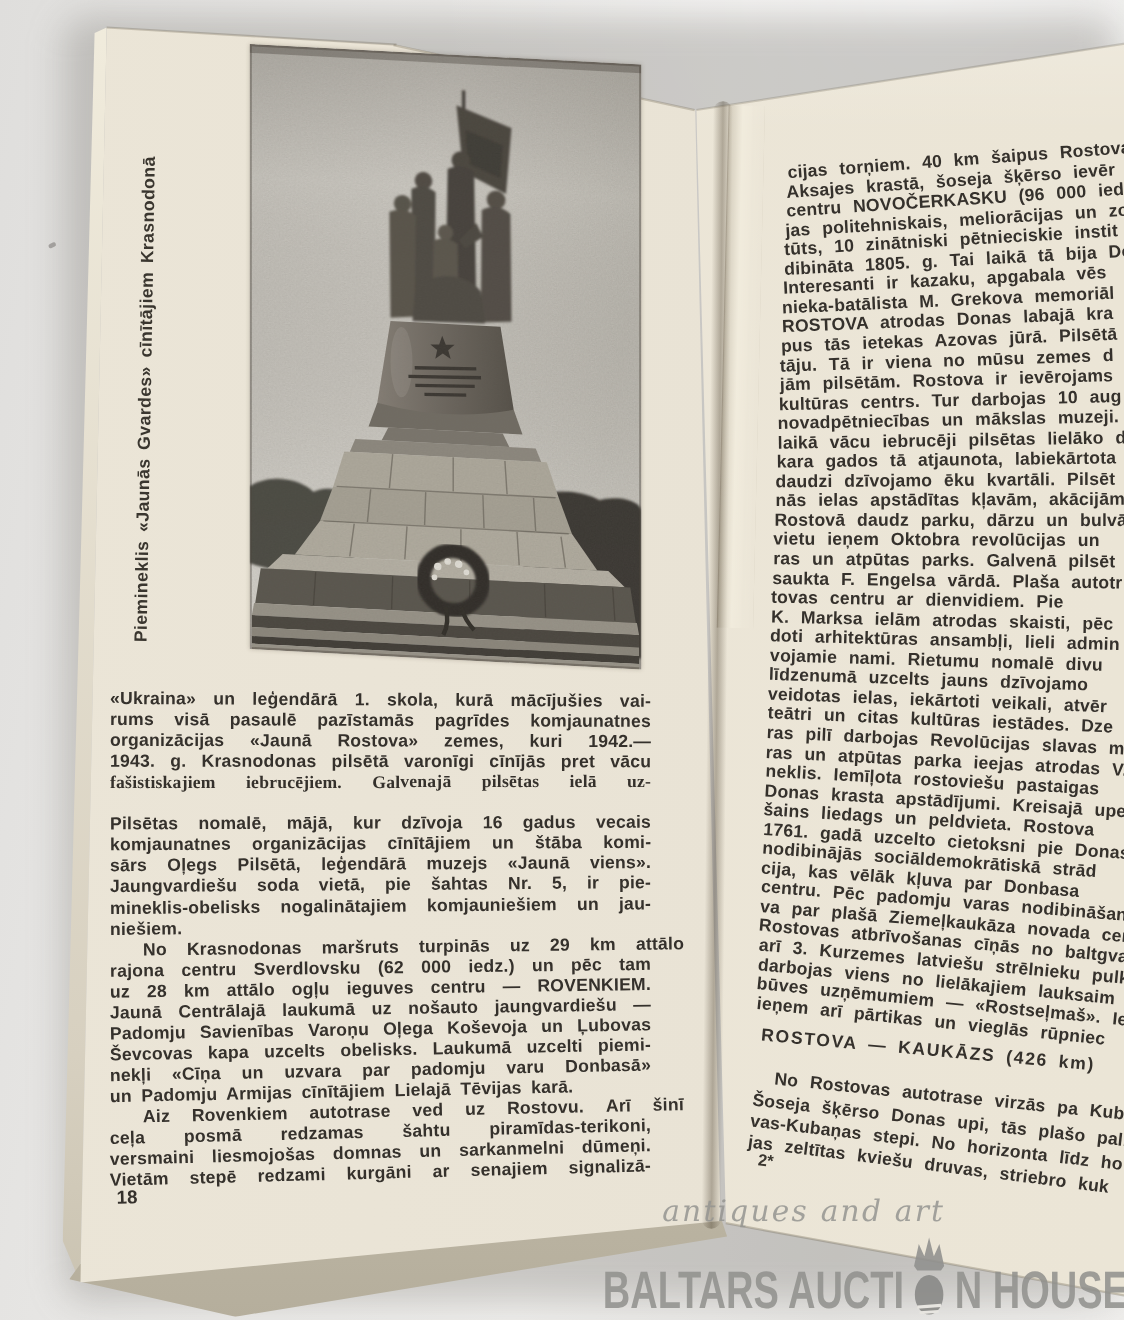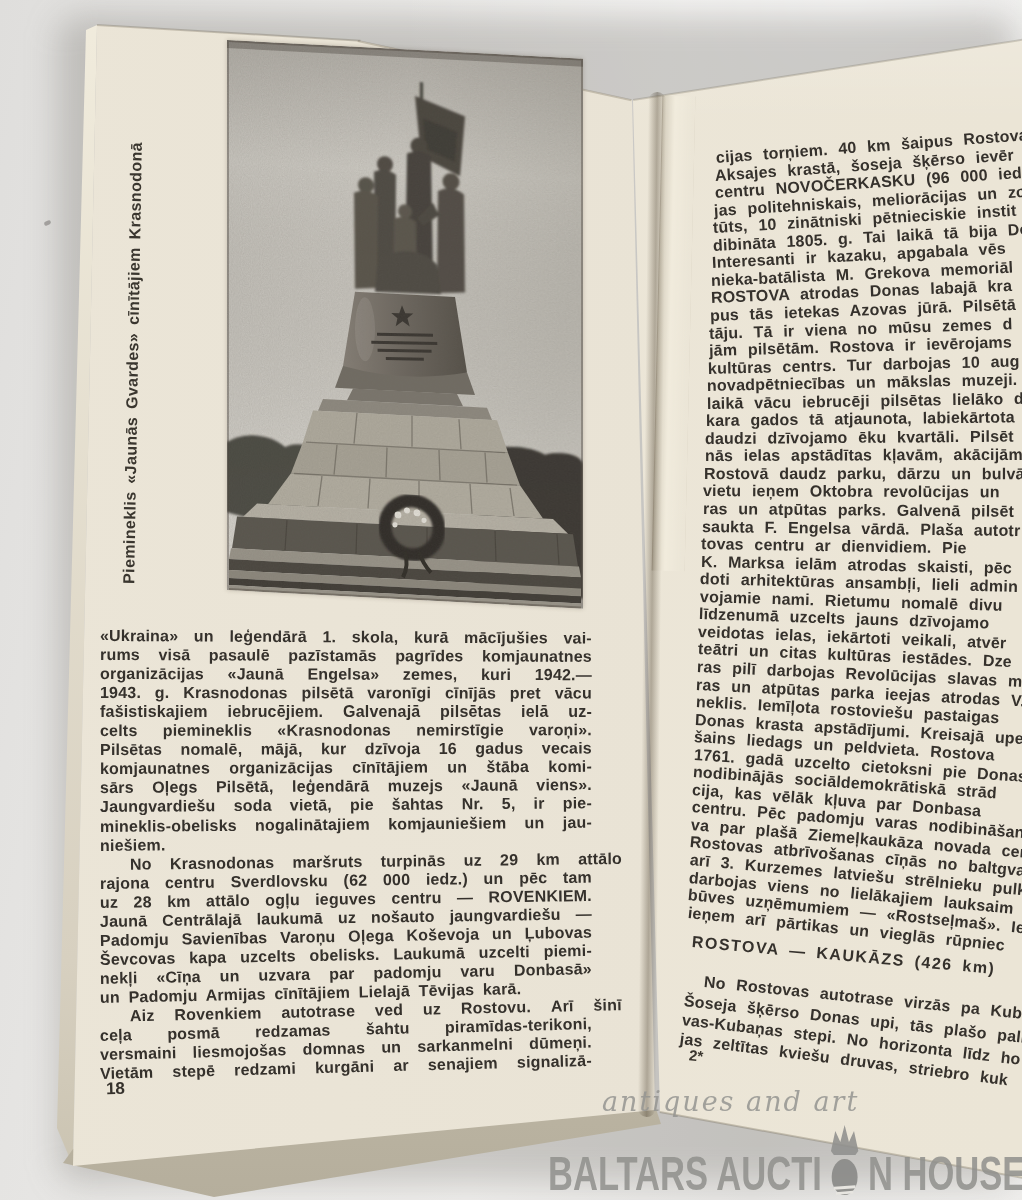--- a/index.html
+++ b/index.html
@@ -205,49 +205,42 @@
         <span>rums</span>
         <span>visā</span>
         <span>pasaulē</span>
         <span>pazīstamās</span>
         <span>pagrīdes</span>
         <span>komjaunatnes</span>
       </div>
       <div class="bline just" style="top: 665.1px; transform: rotate(0.14deg);">
         <span>organizācijas</span>
         <span>«Jaunā</span>
-        <span>Engelsa»</span>
+        <span>Rostova»</span>
         <span>zemes,</span>
         <span>kuri</span>
         <span>1942.—</span>
       </div>
       <div class="bline just" style="top: 684.15px; transform: rotate(0.06deg);">
         <span>1943.</span>
         <span>g.</span>
         <span>Krasnodonas</span>
         <span>pilsētā</span>
         <span>varonīgi</span>
         <span>cīnījās</span>
         <span>pret</span>
         <span>vācu</span>
       </div>
-      <div class="bline just" style="top: 703.2px; transform: rotate(-0.02deg);">
+      <div class="bline just" style="top: 703.2px; transform: rotate(-0.02deg); font-family: Liberation Serif, serif;">
         <span>fašistiskajiem</span>
         <span>iebrucējiem.</span>
         <span>Galvenajā</span>
         <span>pilsētas</span>
         <span>ielā</span>
         <span>uz-</span>
-      </div>
-      <div class="bline just" style="top: 722.25px; transform: rotate(-0.1deg);">
-        <span>celts</span>
-        <span>piemineklis</span>
-        <span>«Krasnodonas</span>
-        <span>nemirstīgie</span>
-        <span>varoņi».</span>
       </div>
       <div class="bline just" style="top: 741.3px; transform: rotate(-0.18deg);">
         <span>Pilsētas</span>
         <span>nomalē,</span>
         <span>mājā,</span>
         <span>kur</span>
         <span>dzīvoja</span>
         <span>16</span>
         <span>gadus</span>
         <span>vecais</span>

